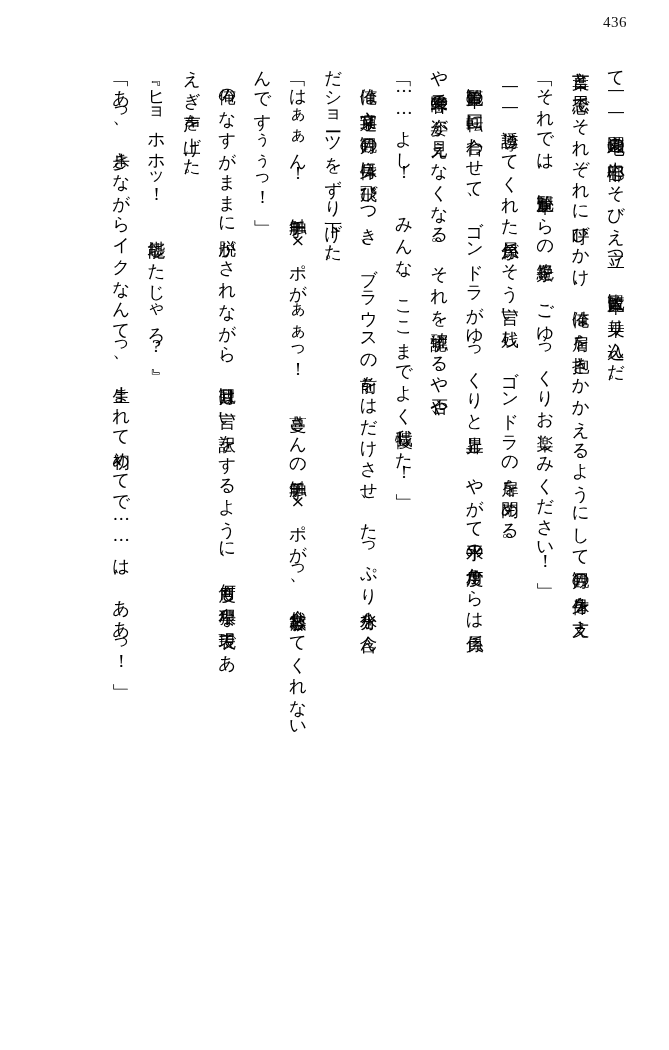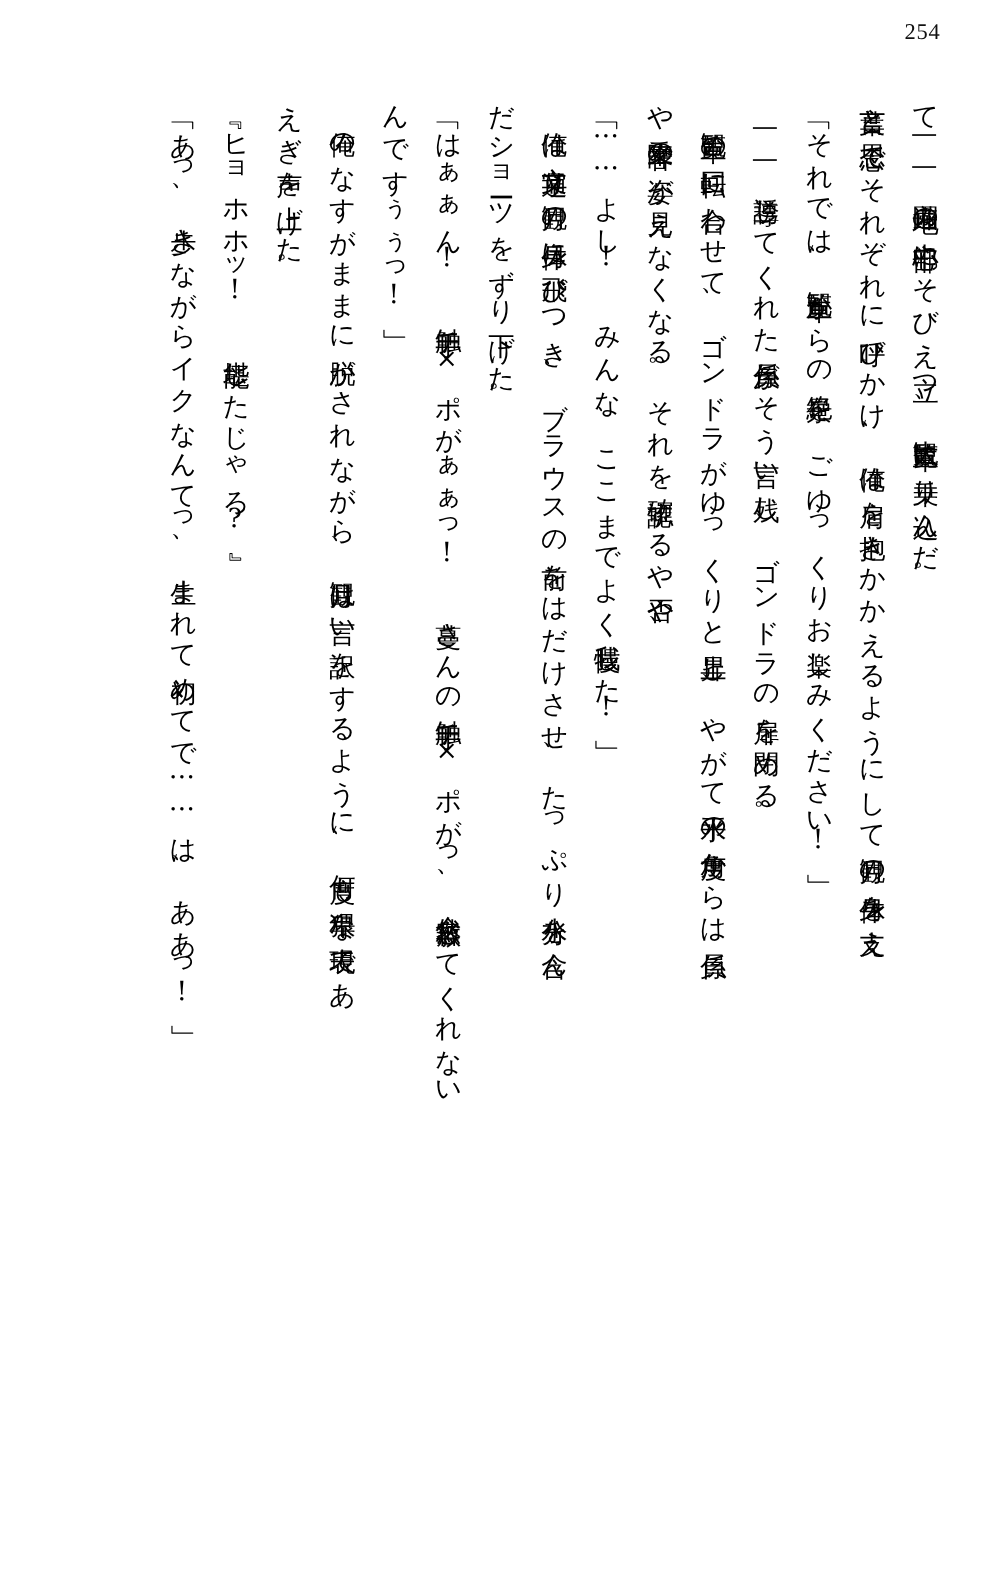--- a/index.html
+++ b/index.html
@@ -50,21 +50,21 @@
   }
   .body-text p.indent {
     text-indent: 17px;
   }
 </style>
 </head>
 <body>
 
 <div class="page">
 
-  <div class="page-number">254</div>
+  <div class="page-number">436</div>
 
   <div class="body-text">
     <p>て——遊園地の中心部にそびえ立つ、大観覧車に乗り込んだ。</p>
     <p>言葉と思念でそれぞれに呼びかけ、俺は肩を抱きかかえるようにして観月の身体を支え</p>
     <p class="indent">「それでは、観覧車からの絶景を、ごゆっくりお楽しみください!」</p>
     <p class="indent">——誘導してくれた係員がそう言い残し、ゴンドラの扉を閉める。</p>
     <p class="indent">観覧車の回転に合わせて、ゴンドラがゆっくりと上昇し、やがて水平の角度からは係員</p>
     <p>や乗降客の姿が見えなくなる。それを確認するや否や、</p>
     <p class="indent">「……よし! みんな、ここまでよく我慢した!」</p>
     <p class="indent">俺は文字通り観月の身体に飛びつき、ブラウスの前をはだけさせ、たっぷり水分を含ん</p>

